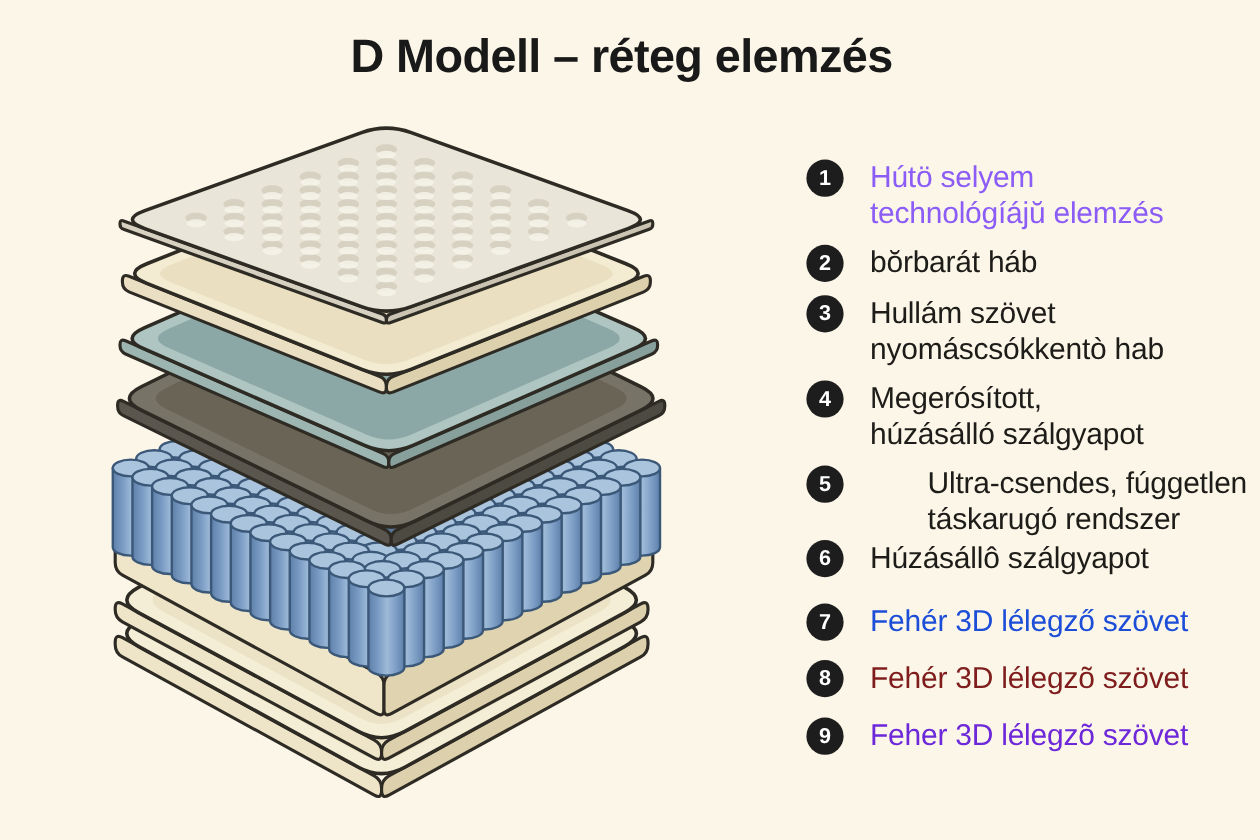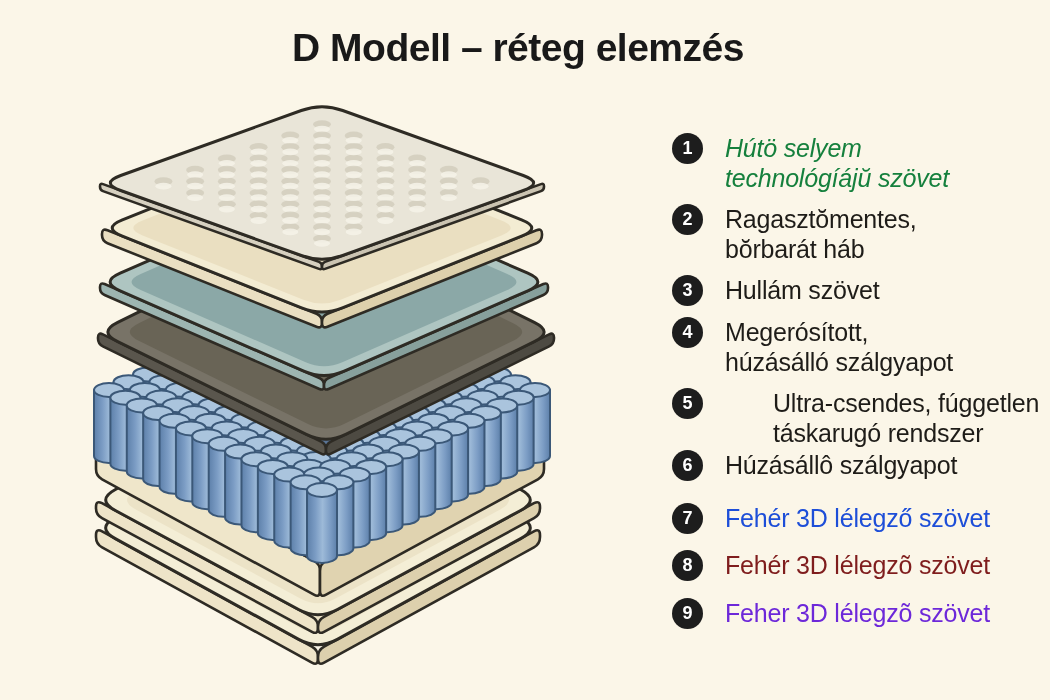--- a/index.html
+++ b/index.html
@@ -356,36 +356,36 @@
         <ellipse cx="353.7142857142857" cy="215.78571428571428" rx="9" ry="4.2" fill="#c7c1ae" opacity="0.55"></ellipse>
         <ellipse cx="353.7142857142857" cy="220.48571428571427" rx="8" ry="3.4" fill="#f6f3e9" opacity="0.85"></ellipse>
         <ellipse cx="322" cy="227.21428571428572" rx="9" ry="4.2" fill="#c7c1ae" opacity="0.55"></ellipse>
         <ellipse cx="322" cy="231.9142857142857" rx="8" ry="3.4" fill="#f6f3e9" opacity="0.85"></ellipse>
       </g>
     </svg>
 
   <div class="legend">
     <div class="legend-item">
       <span class="badge" style="background: rgb(29, 29, 29); color: rgb(255, 255, 255);">1</span>
-      <div class="legend-text" style="color: #15803d; font-style: italic;">
+      <div class="legend-text" style="color: #8b5cf6;">
         <div class="tline">Hútö selyem</div>
-        <div class="tline">technológíájŭ szövet</div>
+        <div class="tline">technológíájŭ elemzés</div>
       </div>
     </div>
     <div class="legend-item">
       <span class="badge" style="background: rgb(29, 29, 29); color: rgb(255, 255, 255);">2</span>
       <div class="legend-text" style="color: rgb(30, 28, 24);">
-        <div class="tline">Ragasztŏmentes,</div>
         <div class="tline">bŏrbarát háb</div>
       </div>
     </div>
     <div class="legend-item">
       <span class="badge" style="background: rgb(29, 29, 29); color: rgb(255, 255, 255);">3</span>
       <div class="legend-text" style="color: rgb(30, 28, 24);">
         <div class="tline">Hullám szövet</div>
+        <div class="tline">nyomáscsókkentò hab</div>
       </div>
     </div>
     <div class="legend-item">
       <span class="badge" style="background: rgb(29, 29, 29); color: rgb(255, 255, 255);">4</span>
       <div class="legend-text" style="color: rgb(30, 28, 24);">
         <div class="tline">Megerósított,</div>
         <div class="tline">húzásálló szálgyapot</div>
       </div>
     </div>
     <div class="legend-item">

